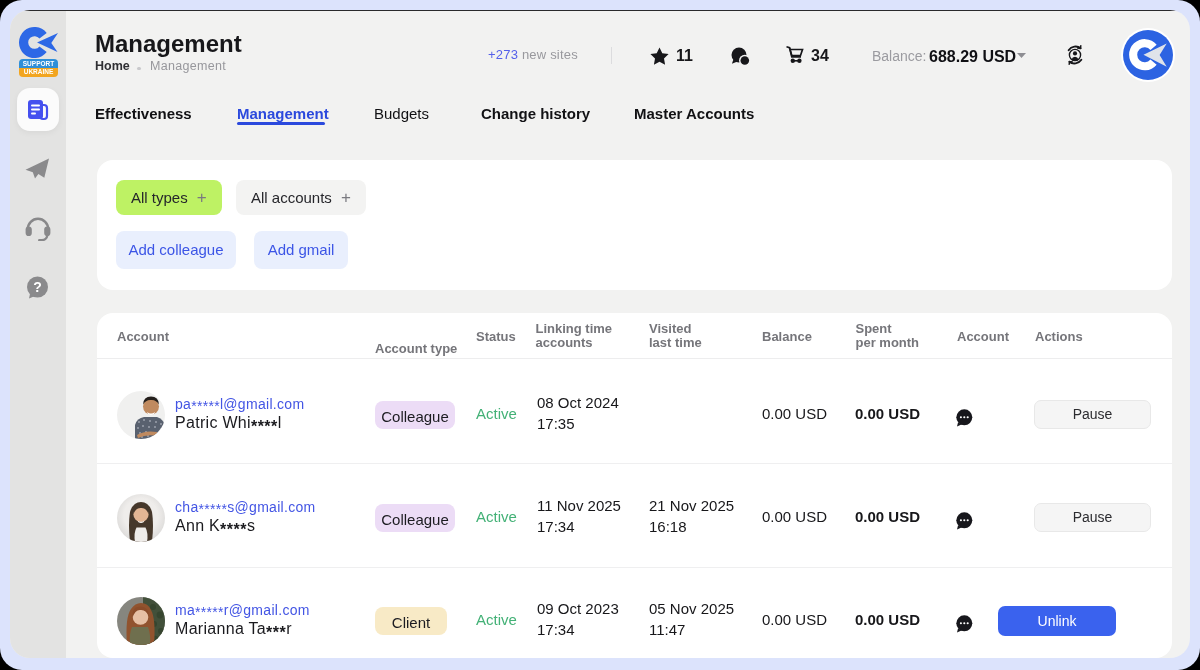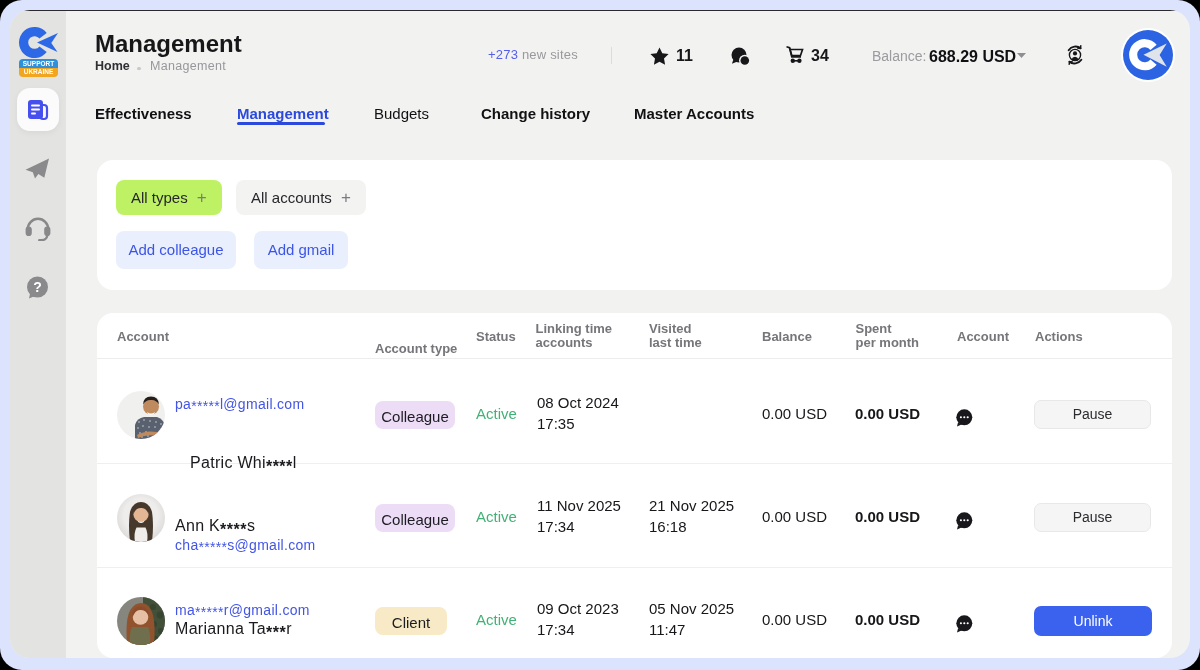--- a/index.html
+++ b/index.html
@@ -149,21 +149,21 @@
             <circle cx="25" cy="46" r="0.8"></circle>
             <circle cx="31" cy="45" r="0.8"></circle>
             <circle cx="37" cy="46" r="0.8"></circle>
           </g>
       <path d="M20 44 Q28 39 40 41 L40 45 Q30 43 21 47 Z" fill="#c08a5f"></path>
       <circle cx="34" cy="15.5" r="8" fill="#c08a5f"></circle>
       <path d="M26 13.5 Q26.5 5.5 34 5.5 Q41.5 5.5 42 13.5 Q39 8.5 34 9 Q29 8.5 26 13.5 Z" fill="#241f1c"></path>
       <path d="M30 21 Q34 24 38 21 L37 23 Q34 25 31 23 Z" fill="#fff"></path>
     </svg>
     <div class="abs email" style="left:78px;top:82.5px;">pa<span class="st">*****</span>l@gmail.com</div>
-    <div class="abs name" style="left:93px;top:101px;margin-top:40px;">Patric Whi<span class="stn">****</span>l</div>
+    <div class="abs name" style="left:78px;top:101px;">Patric Whi<span class="stn">****</span>l</div>
     <div class="abs badge" style="left:278px;top:88px;width:80px;background:#ecdcf6;">Colleague</div>
     <div class="abs act" style="left:379px;top:92px;">Active</div>
     <div class="abs dt" style="left:440px;top:79px;">08 Oct 2024<br>17:35</div>
     <div class="abs bal" style="left:665px;top:92px;">0.00 USD</div>
     <div class="abs spent" style="left:758px;top:92px;">0.00 USD</div>
     <svg class="abs" style="left:858px;top:95.5px" width="18" height="18" viewBox="0 0 18 18">
       <circle cx="9.3" cy="8.3" r="8" fill="#17171c"></circle>
           <path d="M3 13.5 L2 17.5 L7 15.3 Z" fill="#17171c"></path>
       <g fill="#fff">
             <circle cx="5.9" cy="8.3" r="1.05"></circle>
@@ -180,21 +180,21 @@
               <stop offset="1" stop-color="#cfcecd"></stop>
             </radialGradient>
           </defs>
       <rect width="48" height="48" fill="url(#g2)"></rect>
       <path d="M13 48 Q11 30 13 18 Q16 8 24 8 Q32 8 35 18 Q37 30 35 48 Z" fill="#46382b"></path>
       <path d="M18 48 Q16.5 39 19.5 33.5 L28.5 33.5 Q31.5 39 30 48 Z" fill="#efece9"></path>
       <circle cx="24" cy="20.5" r="7.6" fill="#e3b694"></circle>
       <path d="M16.5 20 Q16 10.5 24 10.5 Q32 10.5 31.5 20 Q29 13.5 24 14 Q19 13.5 16.5 20 Z" fill="#46382b"></path>
       <path d="M20.5 26.5 Q24 29 27.5 26.5 L26.5 28.3 Q24 29.8 21.5 28.3 Z" fill="#fbf8f5"></path>
     </svg>
-    <div class="abs email" style="left:78px;top:185.5px;margin-top:38px;">cha<span class="st">*****</span>s@gmail.com</div>
+    <div class="abs email" style="left:78px;top:185.5px;">cha<span class="st">*****</span>s@gmail.com</div>
     <div class="abs name" style="left:78px;top:204px;">Ann K<span class="stn">****</span>s</div>
     <div class="abs badge" style="left:278px;top:191px;width:80px;background:#ecdcf6;">Colleague</div>
     <div class="abs act" style="left:379px;top:195px;">Active</div>
     <div class="abs dt" style="left:440px;top:182px;">11 Nov 2025<br>17:34</div>
     <div class="abs dt" style="left:552px;top:182px;">21 Nov 2025<br>16:18</div>
     <div class="abs bal" style="left:665px;top:195px;">0.00 USD</div>
     <div class="abs spent" style="left:758px;top:195px;">0.00 USD</div>
     <svg class="abs" style="left:858px;top:198.5px" width="18" height="18" viewBox="0 0 18 18">
       <circle cx="9.3" cy="8.3" r="8" fill="#17171c"></circle>
           <path d="M3 13.5 L2 17.5 L7 15.3 Z" fill="#17171c"></path>
@@ -231,21 +231,21 @@
     <div class="abs spent" style="left:758px;top:298px;">0.00 USD</div>
     <svg class="abs" style="left:858px;top:301.5px" width="18" height="18" viewBox="0 0 18 18">
       <circle cx="9.3" cy="8.3" r="8" fill="#17171c"></circle>
           <path d="M3 13.5 L2 17.5 L7 15.3 Z" fill="#17171c"></path>
       <g fill="#fff">
             <circle cx="5.9" cy="8.3" r="1.05"></circle>
             <circle cx="9.3" cy="8.3" r="1.05"></circle>
             <circle cx="12.7" cy="8.3" r="1.05"></circle>
           </g>
     </svg>
-    <div class="abs btn-blue" style="left:937px;top:293px;">Unlink</div>
+    <div class="abs btn-blue" style="left:901px;top:293px;">Unlink</div>
   </div>
 </div>
 </div>
 <style>
   .hdr { font-size:13px; font-weight:bold; color:#75757a; line-height:14px; }
   .email { font-size:14px; color:#4355e4; letter-spacing:0.3px; } .st { position:relative; top:2.5px; } .stn { position:relative; top:3.5px; font-weight:bold; letter-spacing:0.5px; }
   .name { font-size:16px; color:#1a1a1e; letter-spacing:0.3px; }
   .badge { height:28px; line-height:31px; text-align:center; border-radius:8px; font-size:15px; color:#1c1c21; }
   .act { font-size:15px; color:#43b176; }
   .dt { font-size:15px; color:#17171a; line-height:21px; }

